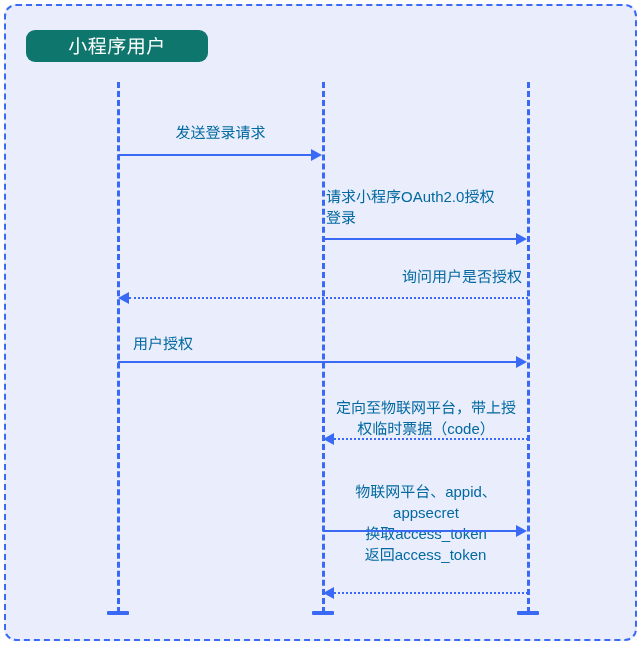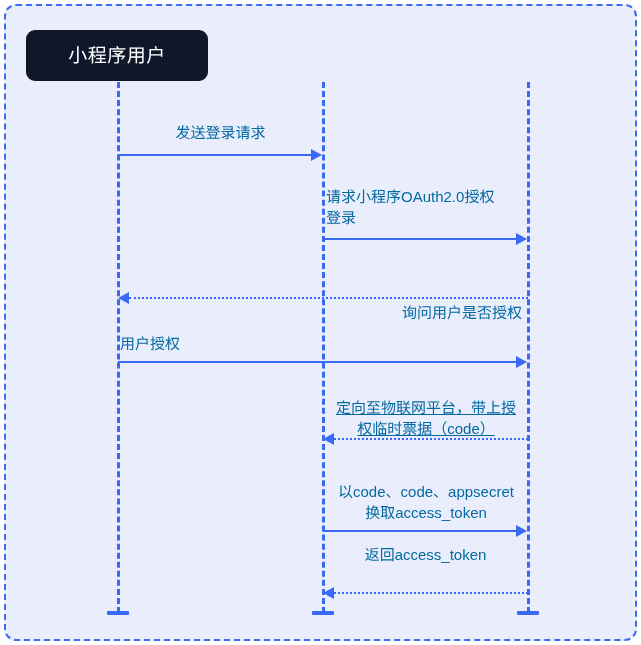--- a/index.html
+++ b/index.html
@@ -29,23 +29,23 @@
     height: 637px;
     box-sizing: border-box;
     background: #eaeefc;
     border: 2px dashed #3a6af5;
     border-radius: 12px;
   }
 
   
   .actor-box {
     position: absolute;
-    height: 51px;
+    height: 32px;
     border-radius: 9px;
-    background: #0f172a;
+    background: #0f766e;
     color: #ffffff;
     display: flex;
     align-items: center;
     justify-content: center;
     font-size: 19px;
     letter-spacing: 0.5px;
     white-space: nowrap;
     user-select: none;
   }
   .actor-box-label {
@@ -116,31 +116,31 @@
   #msg-0-label { left: 118px; top: 122px; width: 205px; text-align: center; }
   #msg-0-line  { left: 118px; top: 154px; width: 194px; }
   #msg-0-head  { left: 311px; top: 149px; }
 
   
   #msg-1-label { left: 326px; top: 186px; width: 200px; text-align: left; }
   #msg-1-line  { left: 323px; top: 238px; width: 194px; }
   #msg-1-head  { left: 516px; top: 233px; }
 
   
-  #msg-2-label { left: 322px; top: 266px; width: 200px; text-align: right; margin-top: 36px; }
+  #msg-2-label { left: 322px; top: 266px; width: 200px; text-align: right; }
   #msg-2-line  { left: 129px; top: 297px; width: 399px; }
   #msg-2-head  { left: 118px; top: 292px; }
 
   
-  #msg-3-label { left: 120px; top: 333px; width: 260px; text-align: left; }
+  #msg-3-label { left: 120px; top: 333px; width: 260px; text-align: left; padding-left: 13px; }
   #msg-3-line  { left: 118px; top: 361px; width: 399px; }
   #msg-3-head  { left: 516px; top: 356px; }
 
   
-  #msg-4-label { left: 325px; top: 397px; width: 202px; text-align: center; text-decoration: underline; }
+  #msg-4-label { left: 325px; top: 397px; width: 202px; text-align: center; }
   #msg-4-line  { left: 334px; top: 438px; width: 194px; }
   #msg-4-head  { left: 323px; top: 433px; }
 
   
   #msg-5-label { left: 323px; top: 481px; width: 206px; text-align: center; }
   #msg-5-line  { left: 323px; top: 530px; width: 194px; }
   #msg-5-head  { left: 516px; top: 525px; }
 
   
   #msg-6-label { left: 323px; top: 544px; width: 205px; text-align: center; }
@@ -194,21 +194,21 @@
   </div>
 
   <div class="message">
     <div class="message-label" id="msg-4-label">定向至物联网平台，带上授
 权临时票据（code）</div>
     <div class="msg-line dotted" id="msg-4-line"></div>
     <div class="msg-head left" id="msg-4-head"></div>
   </div>
 
   <div class="message">
-    <div class="message-label" id="msg-5-label">以code、code、appsecret
+    <div class="message-label" id="msg-5-label">物联网平台、appid、appsecret
 换取access_token</div>
     <div class="msg-line solid" id="msg-5-line"></div>
     <div class="msg-head right" id="msg-5-head"></div>
   </div>
 
   <div class="message">
     <div class="message-label" id="msg-6-label">返回access_token</div>
     <div class="msg-line dotted" id="msg-6-line"></div>
     <div class="msg-head left" id="msg-6-head"></div>
   </div>

